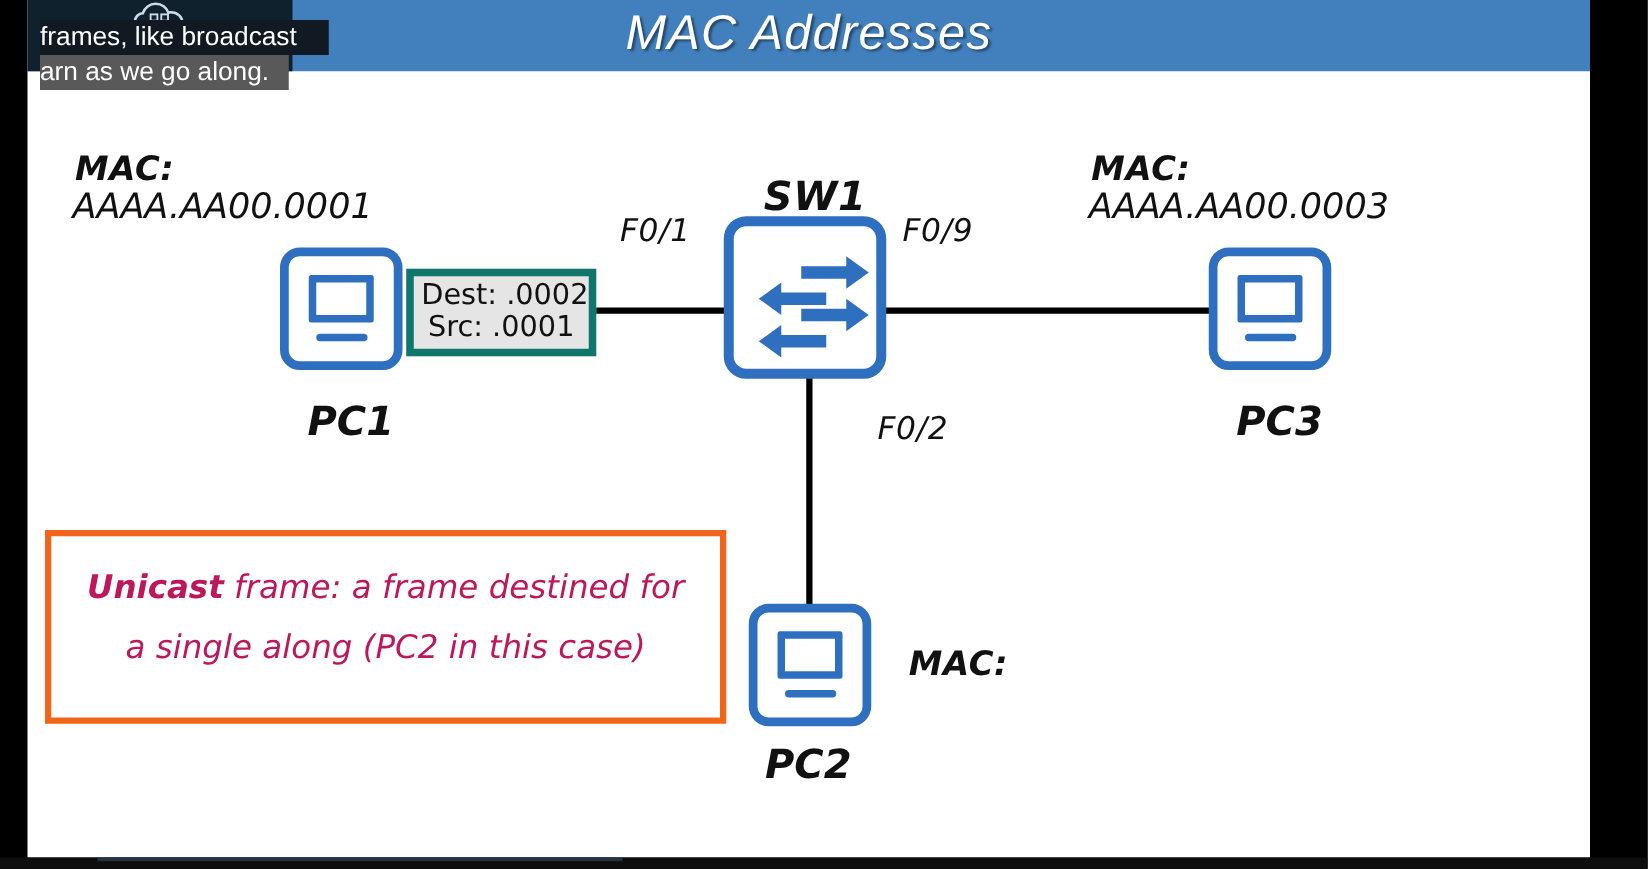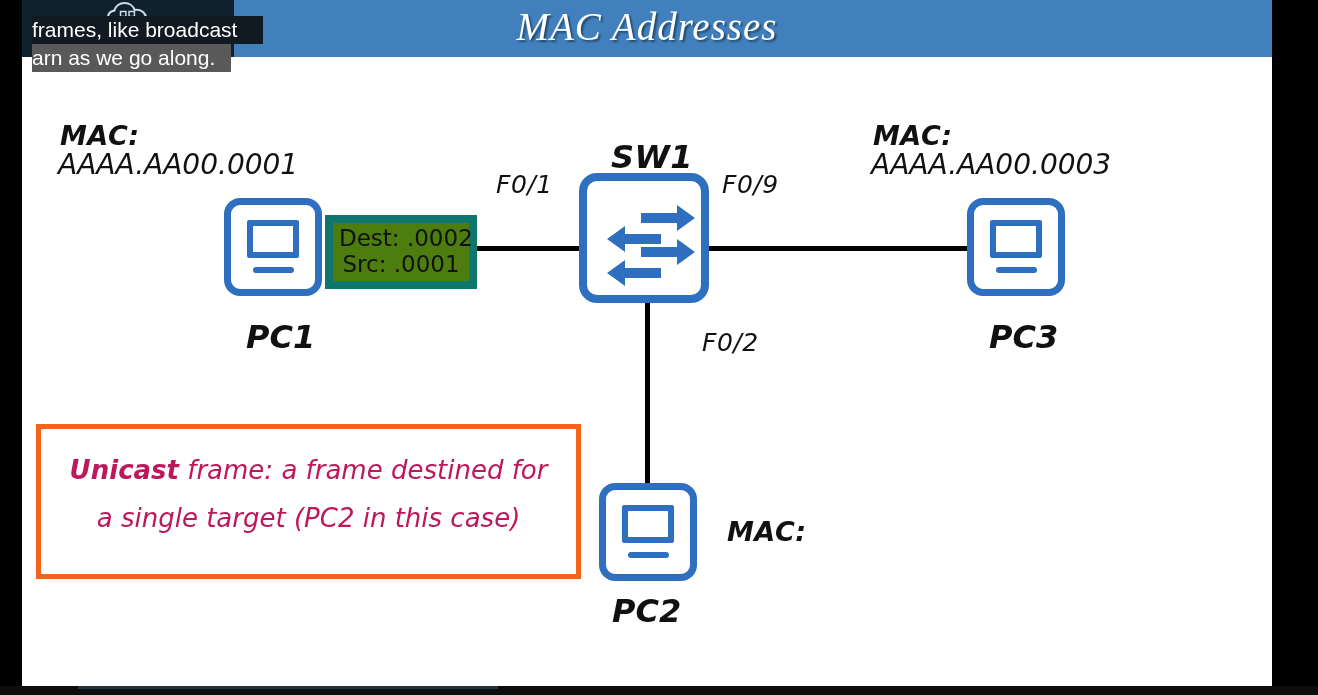--- a/index.html
+++ b/index.html
@@ -40,21 +40,21 @@
     width: 1250px;
     height: 57px;
     background: #4180bd;
   }
   #banner-title {
     position: absolute;
     left: 0;
     top: -1px;
     width: 1250px;
     text-align: center;
-    font-family: Liberation Serif, serif;
+    font-family: Liberation Sans, sans-serif;
     font-style: italic;
     font-size: 39px;
     font-weight: 400;
     color: #ffffff;
     letter-spacing: 1px;
     text-shadow: 2px 2px 2px rgba(0,0,0,0.45);
     line-height: 56px;
     white-space: nowrap;
   }
 
@@ -144,22 +144,22 @@
   }
   #switch svg { position: absolute; left: 12px; top: 14px; }
 
   
   #frame-box {
     position: absolute;
     left: 303px;
     top: 215px;
     width: 152px;
     box-sizing: border-box;
-    background: #4d7c0f;
-    border: 8px solid #0f766e;
+    background: #e5e5e5;
+    border: 6px solid #0f766e;
     padding: 2px 6px 4px 6px;
   }
   #frame-box div {
     font-family: "DejaVu Sans", sans-serif;
     font-size: 23px;
     color: #111111;
     line-height: 26px;
     text-align: center;
     white-space: pre;
   }
@@ -339,21 +339,21 @@
 
     <div class="pc" style="left:577px; top:483px;">
       <span class="screen"></span>
       <span class="base"></span>
     </div>
     <div class="abs hand-light dev-label" style="left:590px; top:592px;">PC2</div>
     <div class="abs hand mac-title" style="left:705px; top:488px;">MAC:</div>
 
     <div id="unicast-box">
       <div class="line line1"><span class="bold">Unicast</span><span> frame: a frame destined for</span></div>
-      <div class="line line2">a single target (PC2 in this case)</div>
+      <div class="line line2">a single along (PC2 in this case)</div>
     </div>
 
   </div>
 
   <div id="brand">
     <svg class="logo" viewBox="0 0 46 30">
       <path d="M11 24 C5 24 2 20.5 2 17 C2 13.6 4.8 10.8 8.3 10.6 C9.6 6.2 13.7 3 18.6 3
                C23.3 3 27.3 6 28.7 10.1 C29.4 9.9 30.1 9.8 30.8 9.8 C35.9 9.8 40 13.6 40 18.3
                C40 22.1 36.9 24 33 24 Z" fill="none" stroke="#cfdbe4" stroke-width="2.1"></path>
       <rect x="14.5" y="11.5" width="5.4" height="5" fill="none" stroke="#cfdbe4" stroke-width="1.5"></rect>

